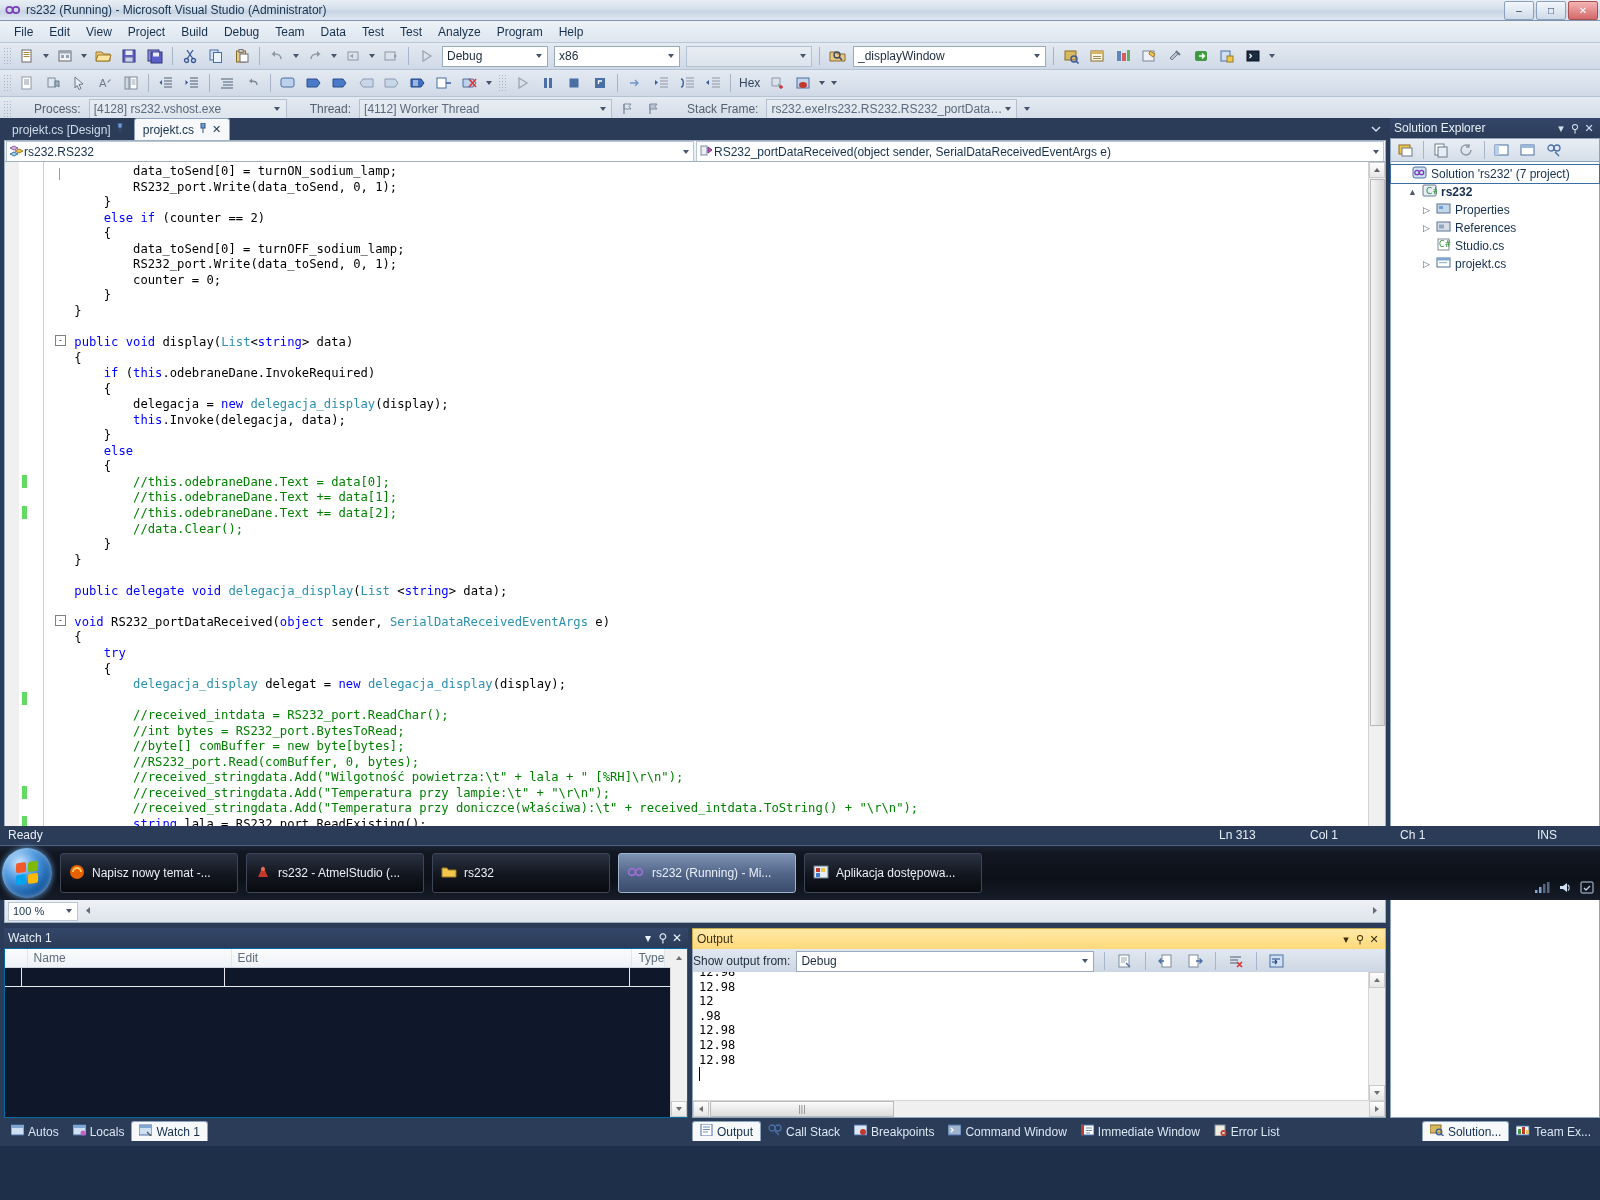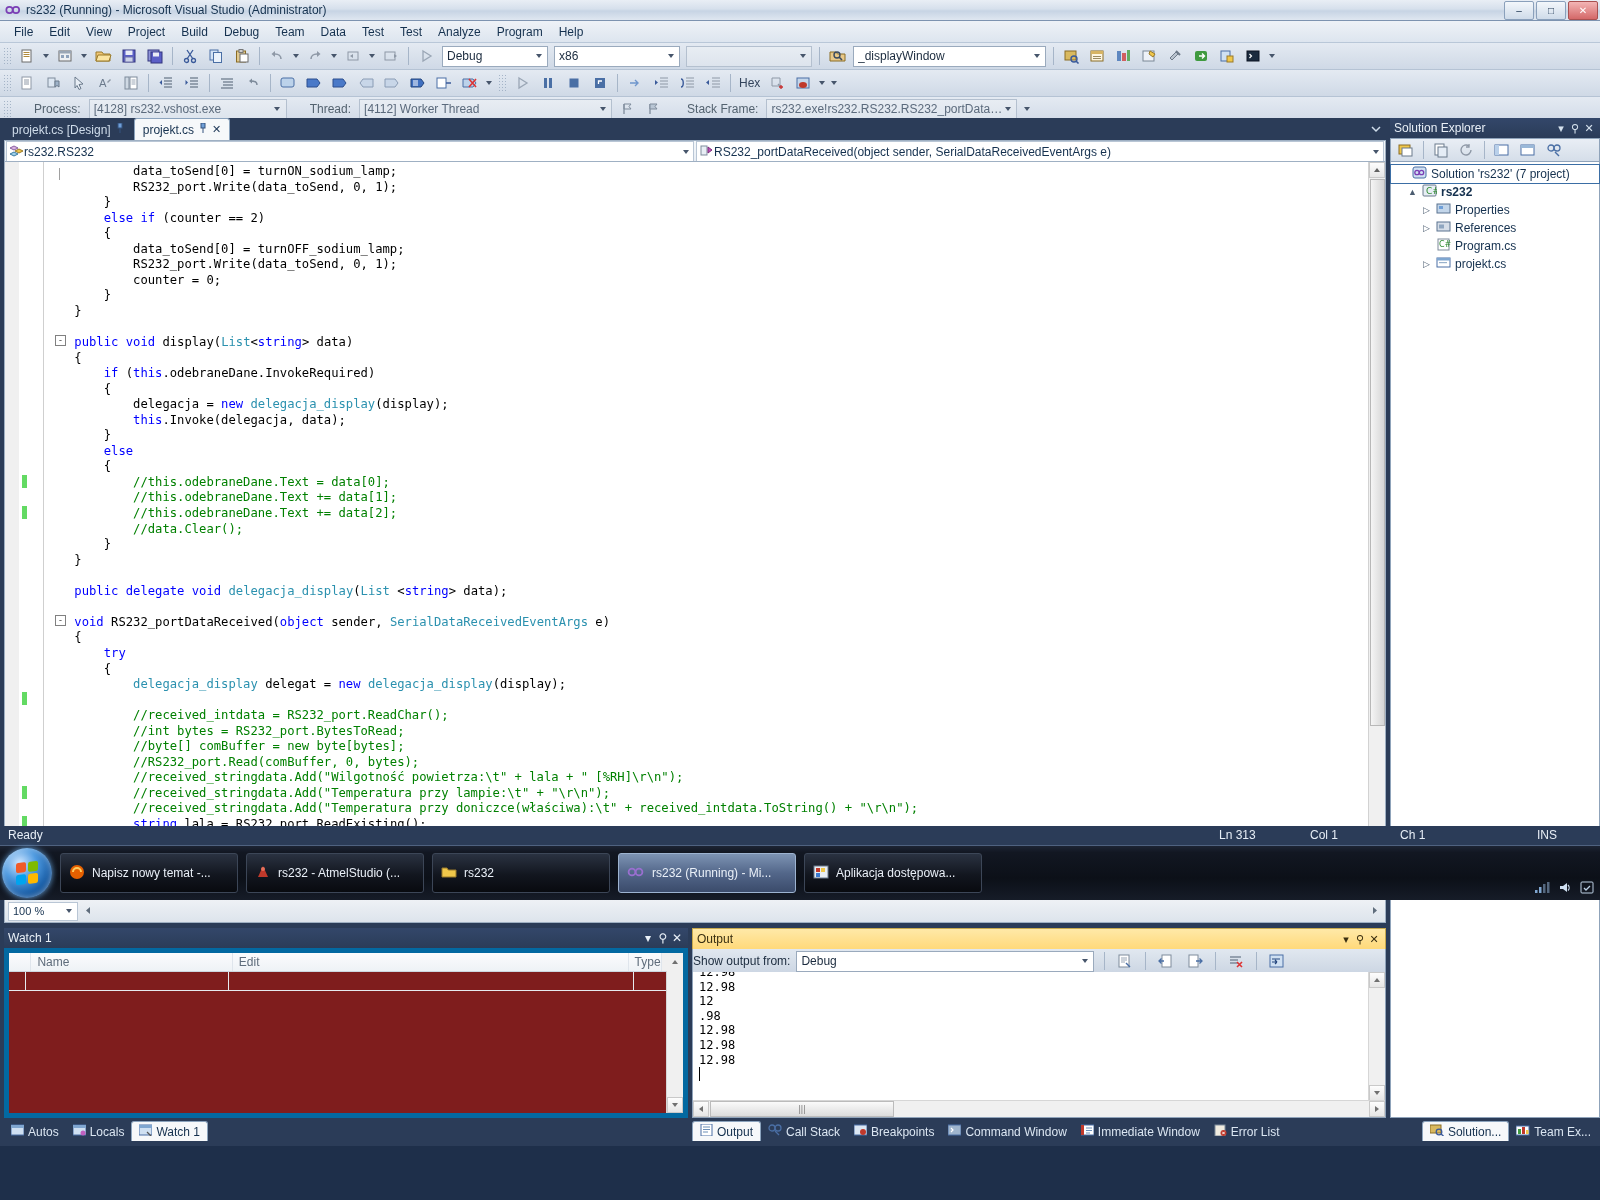--- a/index.html
+++ b/index.html
@@ -146,21 +146,21 @@
   .soltree{position:absolute;left:0;right:0;top:44px;bottom:0;background:#fff;border:1px solid #8fa3ba;border-top:none;
     font-size:12px;color:#14304e;padding-top:3px;}
   .trow{height:18px;display:flex;align-items:center;gap:4px;padding-left:4px;white-space:nowrap;}
   .trow.sel{outline:1px solid #3b6ea5;}
   .texp{width:11px;text-align:center;color:#4b5c70;font-size:9px;}
 
   
   .watchpanel{position:absolute;left:4px;top:810px;width:684px;height:190px;}
   .wpanelhdr{height:20px;background:linear-gradient(to bottom,#33476a,#2b3c58);display:flex;align-items:center;
     padding:0 4px;color:#eaf1f8;font-size:12px;}
-  .wgrid{position:absolute;left:0;right:0;top:20px;bottom:0;background:#7f1d1d;border:5px solid #0369a1;}
+  .wgrid{position:absolute;left:0;right:0;top:20px;bottom:0;background:#0f172a;border:1px solid #0369a1;}
   .wghdr{height:18px;display:flex;background:linear-gradient(to bottom,#fbfcfd,#eef2f6);border-bottom:1px solid #cdd6e0;font-size:12px;color:#5e6c7b;}
   .wghdr div{padding-left:6px;display:flex;align-items:center;border-right:1px solid #dfe5ec;}
   .wgrow{height:18px;display:flex;border-bottom:1px solid #e6eaef;}
   .wgrow div{border-right:1px solid #e6eaef;}
 
   
   .outpanel{position:absolute;left:692px;top:810px;width:694px;height:190px;}
   .outhdr{height:20px;background:linear-gradient(to bottom,#ffe9a8,#ffd97a);display:flex;align-items:center;
     padding:0 4px;color:#3a2f11;font-size:12px;border:1px solid #c7a94d;border-bottom:none;}
   .outhdr .oh-title{flex:1;}
@@ -841,21 +841,21 @@
         </div>
 
         <div class="trow" style="padding-left:30px">
           <span class="texp"></span>
           <span>
             <svg width="15" height="13">
                 <rect x="2" y="1" width="11" height="11" fill="#fff" stroke="#7e8b9b"></rect>
                 <text x="3" y="9" font-size="8" font-family="DejaVu Sans" fill="#2d8a2d">C#</text>
               </svg>
           </span>
-          <span>Program.cs</span>
+          <span>Studio.cs</span>
         </div>
 
         <div class="trow" style="padding-left:30px">
           <span class="texp">▷</span>
           <span>
             <svg width="15" height="13">
                 <rect x="1" y="2" width="13" height="9" fill="#fff" stroke="#4a6fa5"></rect>
                 <rect x="1" y="2" width="13" height="2.5" fill="#7fa6d0"></rect>
                 <rect x="3" y="6" width="8" height="1.2" fill="#9ab2cc"></rect>
               </svg>

